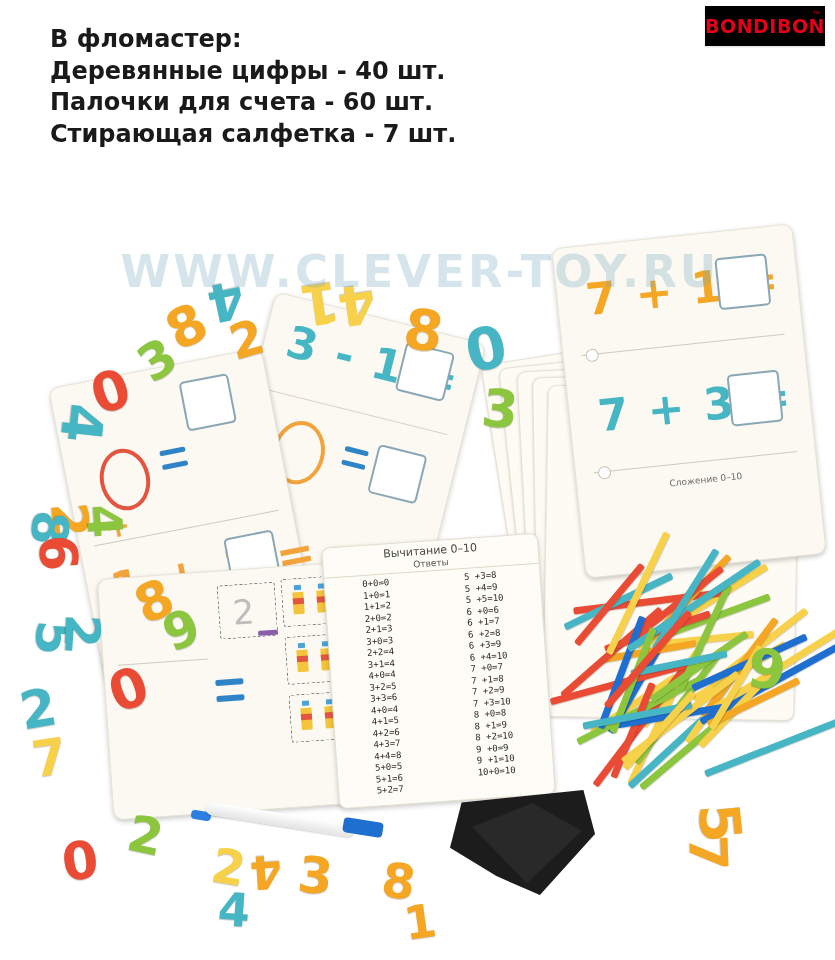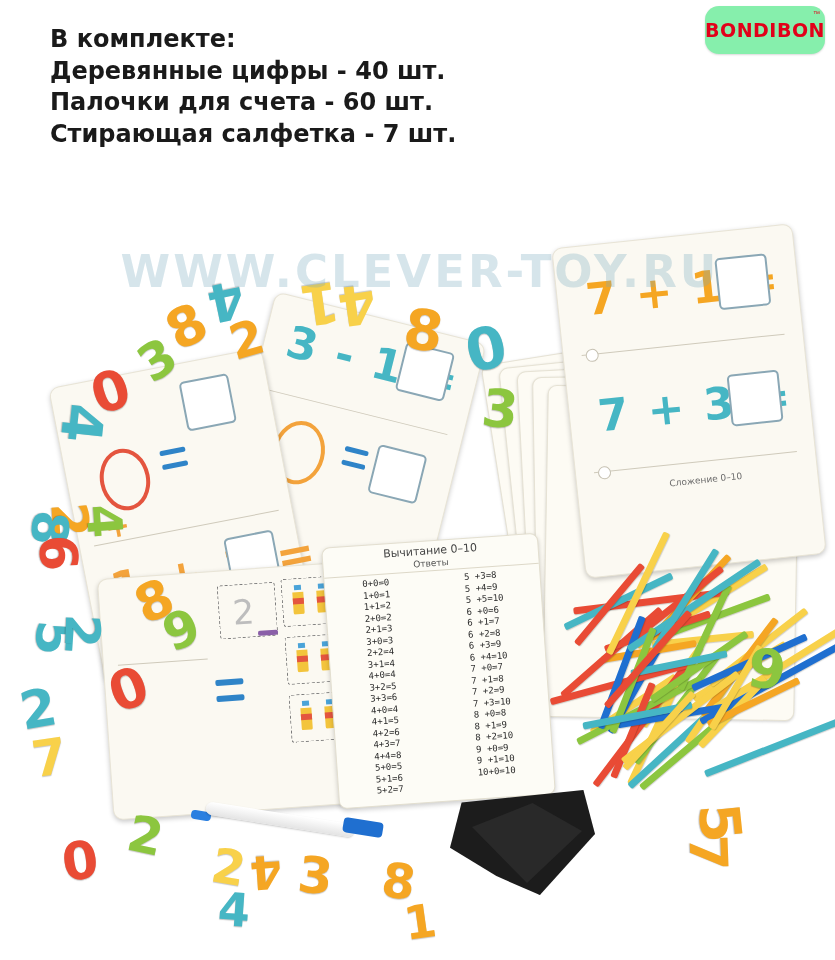--- a/index.html
+++ b/index.html
@@ -17,23 +17,23 @@
     background: #ffffff;
     overflow: hidden;
   }
 
   
   .logo {
     position: absolute;
     top: 6px;
     right: 10px;
     width: 120px;
-    height: 48px;
-    background: #86efac;
-    border-radius: 14px;
+    height: 40px;
+    background: #000000;
+    border-radius: 0;
     box-shadow: 0 1px 2px rgba(0,0,0,.15);
     display: flex;
     align-items: center;
     justify-content: center;
   }
   .logo-text {
     font-size: 19px;
     font-weight: bold;
     letter-spacing: .5px;
     color: #e2001a;
@@ -258,21 +258,21 @@
 <body>
 
 <div id="page">
 
   <div class="logo">
     <span class="logo-text">BONDIBON</span>
     <span class="logo-tm">™</span>
   </div>
 
   <div class="spec-list">
-    <div class="spec-line">В комплекте:</div>
+    <div class="spec-line">В фломастер:</div>
     <div class="spec-line">Деревянные цифры - 40 шт.</div>
     <div class="spec-line">Палочки для счета - 60 шт.</div>
     <div class="spec-line">Стирающая салфетка -  7 шт.</div>
   </div>
 
   <div class="photo">
 
     <div class="stack-card" style="left:505px; top:130px; width:235px; height:330px; transform: rotate(-9deg);"></div>
     <div class="stack-card" style="left:515px; top:140px; width:240px; height:330px; transform: rotate(-6deg);"></div>
     <div class="stack-card" style="left:525px; top:150px; width:245px; height:330px; transform: rotate(-3deg);"></div>

